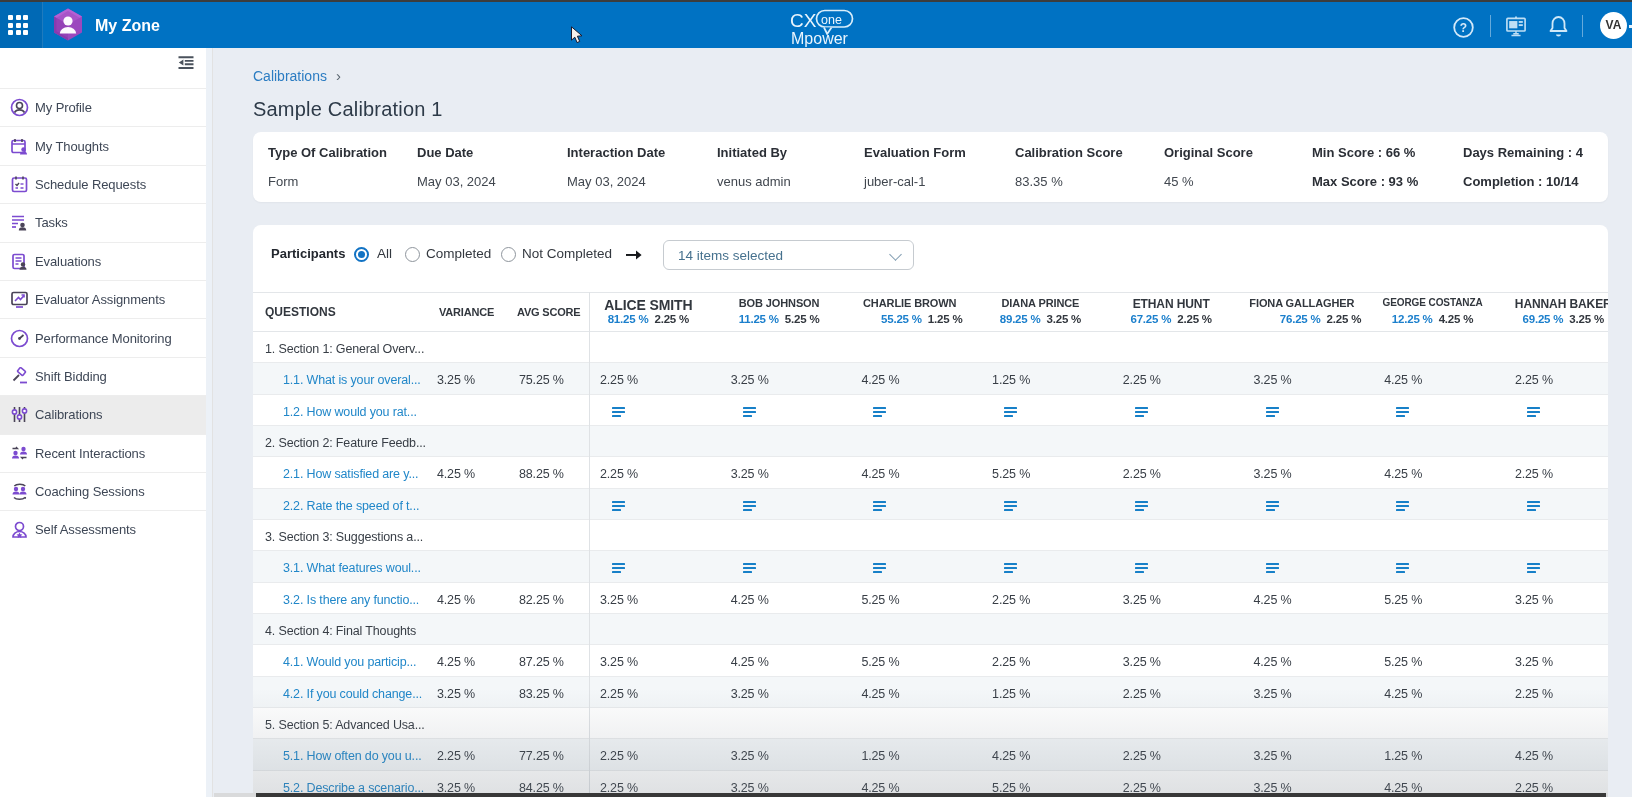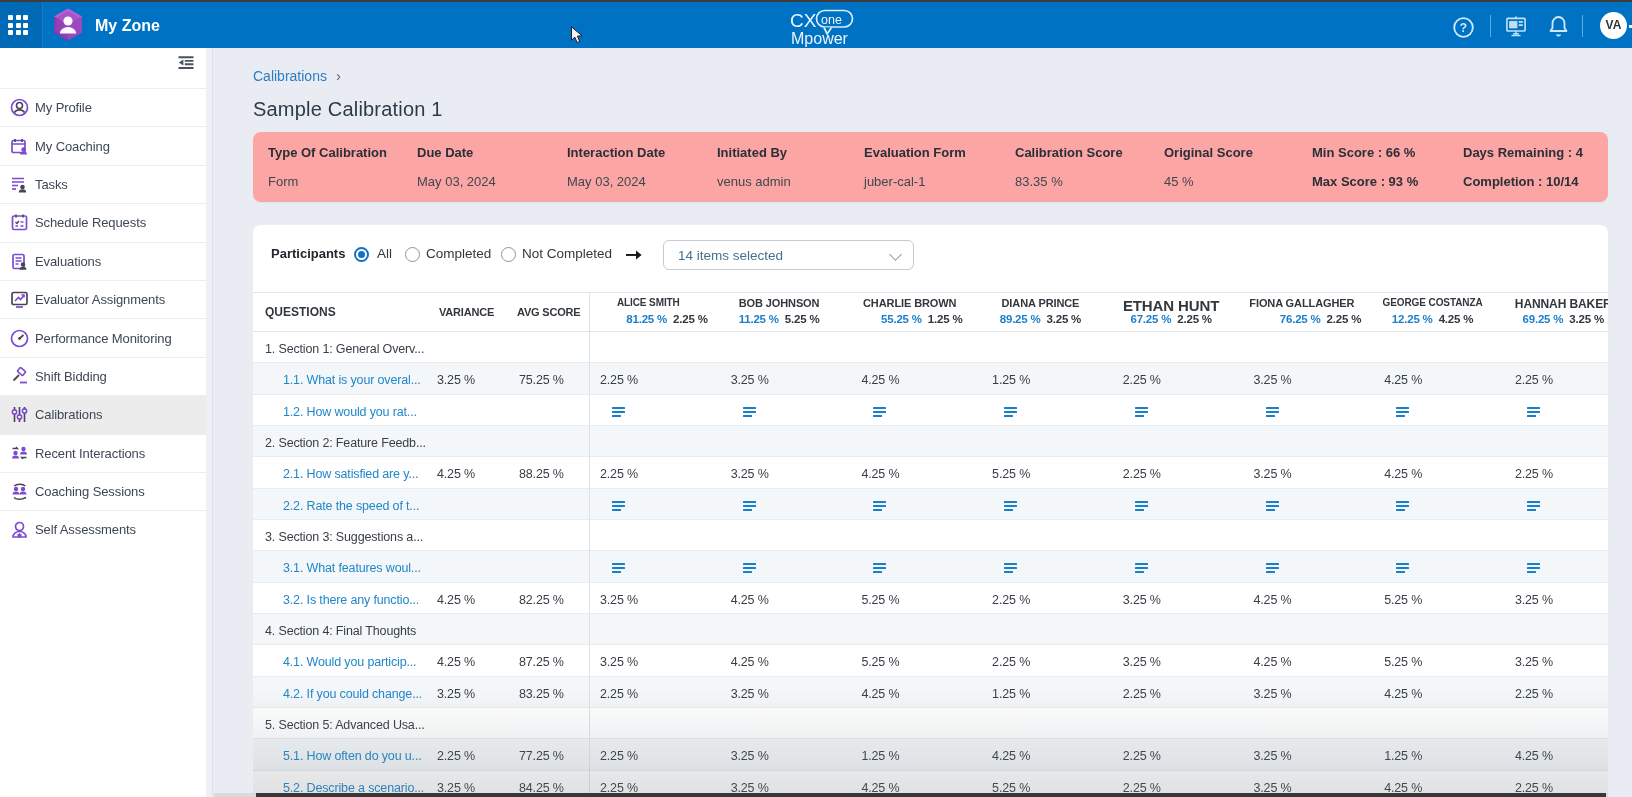--- a/index.html
+++ b/index.html
@@ -25,21 +25,21 @@
 .mitem { position:relative; height:38.4px; border-top:1px solid #EDEDED; font-size:13px; letter-spacing:-0.1px; color:#3E4756; display:flex; align-items:center; }
 .mitem svg { position:absolute; left:10px; }
 .mitem .lbl { margin-left:35px; }
 .mitem.active { background:#ECECEC; }
 
 
 #main { position:absolute; left:214px; top:48px; width:1418px; height:749px; }
 #crumb { position:absolute; left:39px; top:19px; font-size:14px; color:#2B7CC2; }
 #crumb .sep { color:#5B6670; margin-left:9px; font-size:15px; }
 #title { position:absolute; left:39px; top:50px; font-size:20px; color:#2D3A48; font-weight:400; letter-spacing:0.2px; }
-#infocard { position:absolute; left:39px; top:84px; width:1355px; height:70px; background:#fca5a5; border-radius:8px; box-shadow:0 1px 2px rgba(0,0,0,0.04); }
+#infocard { position:absolute; left:39px; top:84px; width:1355px; height:70px; background:#ffffff; border-radius:8px; box-shadow:0 1px 2px rgba(0,0,0,0.04); }
 .ic-lab { position:absolute; top:13px; font-size:13px; font-weight:bold; color:#2B2F36; white-space:nowrap; }
 .ic-val { position:absolute; top:42px; font-size:13px; color:#41474F; white-space:nowrap; }
 .ic-val.b { font-weight:bold; color:#2B2F36; font-size:13px; }
 
 
 #panel { position:absolute; left:39px; top:177px; width:1355px; height:572px; background:#fff; border-radius:8px 8px 0 0; overflow:hidden; }
 #partrow { position:absolute; left:0; top:0; width:100%; height:67px; }
 #partlab { position:absolute; left:18px; top:21px; font-size:13px; font-weight:bold; color:#23272E; }
 .radio { position:absolute; top:22px; width:15px; height:15px; border-radius:50%; border:1.5px solid #8E959C; background:#fff; }
 .radio.sel { border:2px solid #1273C4; }
@@ -108,29 +108,29 @@
       <div id="dropdown">
           <span class="dtext">14 items selected</span>
           <span class="chev"></span>
         </div>
     </div>
     <div id="tbl">
         <div class="hrow">
           <div class="hcell" style="left:12px; top:12px;">QUESTIONS</div>
           <div class="hcell" style="left:186px; top:13px; font-size:11px; letter-spacing:-0.2px;">VARIANCE</div>
           <div class="hcell" style="left:264px; top:13px; font-size:11px; letter-spacing:-0.2px;">AVG SCORE</div>
-          <div class="hcell" style="left:336px; width:118.69999999999999px; text-align:center; top:4px; font-size:10px; letter-spacing:-0.1px;">ALICE SMITH</div>
-          <div class="hcell" style="left:336px; width:118.69999999999999px; text-align:right; top:20px; font-size:11.5px; letter-spacing:-0.2px;"><span style="color:#1B7FCC;">81.25 %</span>&nbsp; 2.25 %</div>
+          <div class="hcell" style="left:336px; width:118.69999999999999px; text-align:center; top:4px; font-size:14px; letter-spacing:-0.1px;">ALICE SMITH</div>
+          <div class="hcell" style="left:336px; width:118.69999999999999px; text-align:center; top:20px; font-size:11.5px; letter-spacing:-0.2px;"><span style="color:#1B7FCC;">81.25 %</span>&nbsp; 2.25 %</div>
           <div class="hcell" style="left:466.7px; width:118.69999999999999px; text-align:center; top:4px; font-size:11px; letter-spacing:-0.1px;">BOB JOHNSON</div>
           <div class="hcell" style="left:466.7px; width:118.69999999999999px; text-align:center; top:20px; font-size:11.5px; letter-spacing:-0.2px;"><span style="color:#1B7FCC;">11.25 %</span>&nbsp; 5.25 %</div>
           <div class="hcell" style="left:597.4px; width:118.69999999999999px; text-align:center; top:4px; font-size:11px; letter-spacing:-0.1px;">CHARLIE BROWN</div>
           <div class="hcell" style="left:597.4px; width:118.69999999999999px; text-align:center; top:20px; font-size:11.5px; letter-spacing:-0.2px;"><span style="color:#1B7FCC;padding-left:24px;">55.25 %</span>&nbsp; 1.25 %</div>
           <div class="hcell" style="left:728.0999999999999px; width:118.69999999999999px; text-align:center; top:4px; font-size:11px; letter-spacing:-0.1px;">DIANA PRINCE</div>
           <div class="hcell" style="left:728.0999999999999px; width:118.69999999999999px; text-align:center; top:20px; font-size:11.5px; letter-spacing:-0.2px;"><span style="color:#1B7FCC;">89.25 %</span>&nbsp; 3.25 %</div>
-          <div class="hcell" style="left:858.8px; width:118.69999999999999px; text-align:center; top:4px; font-size:15px; letter-spacing:-0.1px;">ETHAN HUNT</div>
+          <div class="hcell" style="left:858.8px; width:118.69999999999999px; text-align:center; top:4px; font-size:12px; letter-spacing:-0.1px;">ETHAN HUNT</div>
           <div class="hcell" style="left:858.8px; width:118.69999999999999px; text-align:center; top:20px; font-size:11.5px; letter-spacing:-0.2px;"><span style="color:#1B7FCC;">67.25 %</span>&nbsp; 2.25 %</div>
           <div class="hcell" style="left:989.5px; width:118.69999999999999px; text-align:center; top:4px; font-size:11px; letter-spacing:-0.1px;">FIONA GALLAGHER</div>
           <div class="hcell" style="left:989.5px; width:118.69999999999999px; text-align:right; top:20px; font-size:11.5px; letter-spacing:-0.2px;"><span style="color:#1B7FCC;">76.25 %</span>&nbsp; 2.25 %</div>
           <div class="hcell" style="left:1120.1999999999998px; width:118.69999999999999px; text-align:center; top:4px; font-size:10px; letter-spacing:-0.1px;">GEORGE COSTANZA</div>
           <div class="hcell" style="left:1120.1999999999998px; width:118.69999999999999px; text-align:center; top:20px; font-size:11.5px; letter-spacing:-0.2px;"><span style="color:#1B7FCC;">12.25 %</span>&nbsp; 4.25 %</div>
           <div class="hcell" style="left:1250.8999999999999px; width:118.69999999999999px; text-align:center; top:4px; font-size:12px; letter-spacing:-0.1px;">HANNAH BAKER</div>
           <div class="hcell" style="left:1250.8999999999999px; width:118.69999999999999px; text-align:center; top:20px; font-size:11.5px; letter-spacing:-0.2px;"><span style="color:#1B7FCC;">69.25 %</span>&nbsp; 3.25 %</div>
         </div>
         <div class="row">
           <div class="cell qsec">1. Section 1: General Overv...</div>
@@ -500,42 +500,42 @@
         <span class="lbl">My Profile</span>
       </div>
       <div class="mitem">
         <svg width="19" height="19" viewBox="0 0 19 19" id="mi1">
           <rect x="2" y="3.5" width="13" height="12" rx="1.5" fill="none" stroke="#7C4BD0" stroke-width="1.7"></rect>
           <path d="M2 7 h13" stroke="#7C4BD0" stroke-width="1.5"></path>
           <path d="M5 2 v3 M12 2 v3" stroke="#4A4458" stroke-width="1.6"></path>
           <circle cx="13.5" cy="12.5" r="2.2" fill="#7C4BD0"></circle>
           <path d="M10 17.5 a3.5 3 0 0 1 7 0 z" fill="#7C4BD0"></path>
         </svg>
-        <span class="lbl">My Coaching</span>
-      </div>
-      <div class="mitem">
-        <svg width="19" height="19" viewBox="0 0 19 19" id="mi3">
-          <path d="M2 3.5 h12 M2 7 h12 M2 10.5 h6" stroke="#7C4BD0" stroke-width="1.7"></path>
-          <path d="M2 14 h4" stroke="#7C4BD0" stroke-width="1.7"></path>
-          <circle cx="12.5" cy="12" r="2.3" fill="#4A4458"></circle>
-          <path d="M8.8 17.5 a3.7 3.2 0 0 1 7.4 0 z" fill="#4A4458"></path>
-        </svg>
-        <span class="lbl">Tasks</span>
+        <span class="lbl">My Thoughts</span>
       </div>
       <div class="mitem">
         <svg width="19" height="19" viewBox="0 0 19 19" id="mi2">
           <rect x="2.5" y="3" width="14" height="13.5" rx="1.5" fill="none" stroke="#7C4BD0" stroke-width="1.7"></rect>
           <path d="M6 1.5 v3 M13 1.5 v3" stroke="#4A4458" stroke-width="1.6"></path>
           <path d="M5.5 9 l1.5 1.5 l2 -2.5" stroke="#4A4458" stroke-width="1.4" fill="none"></path>
           <path d="M10.5 9 h3" stroke="#7C4BD0" stroke-width="1.4"></path>
           <path d="M5.5 13 l2.5 0 M10.5 13 h3" stroke="#7C4BD0" stroke-width="1.4"></path>
         </svg>
         <span class="lbl">Schedule Requests</span>
       </div>
       <div class="mitem">
+        <svg width="19" height="19" viewBox="0 0 19 19" id="mi3">
+          <path d="M2 3.5 h12 M2 7 h12 M2 10.5 h6" stroke="#7C4BD0" stroke-width="1.7"></path>
+          <path d="M2 14 h4" stroke="#7C4BD0" stroke-width="1.7"></path>
+          <circle cx="12.5" cy="12" r="2.3" fill="#4A4458"></circle>
+          <path d="M8.8 17.5 a3.7 3.2 0 0 1 7.4 0 z" fill="#4A4458"></path>
+        </svg>
+        <span class="lbl">Tasks</span>
+      </div>
+      <div class="mitem">
         <svg width="19" height="19" viewBox="0 0 19 19" id="mi4">
           <rect x="3" y="2.5" width="11" height="14" rx="1.5" fill="none" stroke="#7C4BD0" stroke-width="1.7"></rect>
           <path d="M5.5 6 h6 M5.5 9 h6 M5.5 12 h3" stroke="#7C4BD0" stroke-width="1.4"></path>
           <circle cx="13" cy="12.5" r="2.2" fill="#4A4458"></circle>
           <path d="M9.5 17.8 a3.5 3 0 0 1 7 0 z" fill="#4A4458"></path>
         </svg>
         <span class="lbl">Evaluations</span>
       </div>
       <div class="mitem">
         <svg width="19" height="19" viewBox="0 0 19 19" id="mi5">

